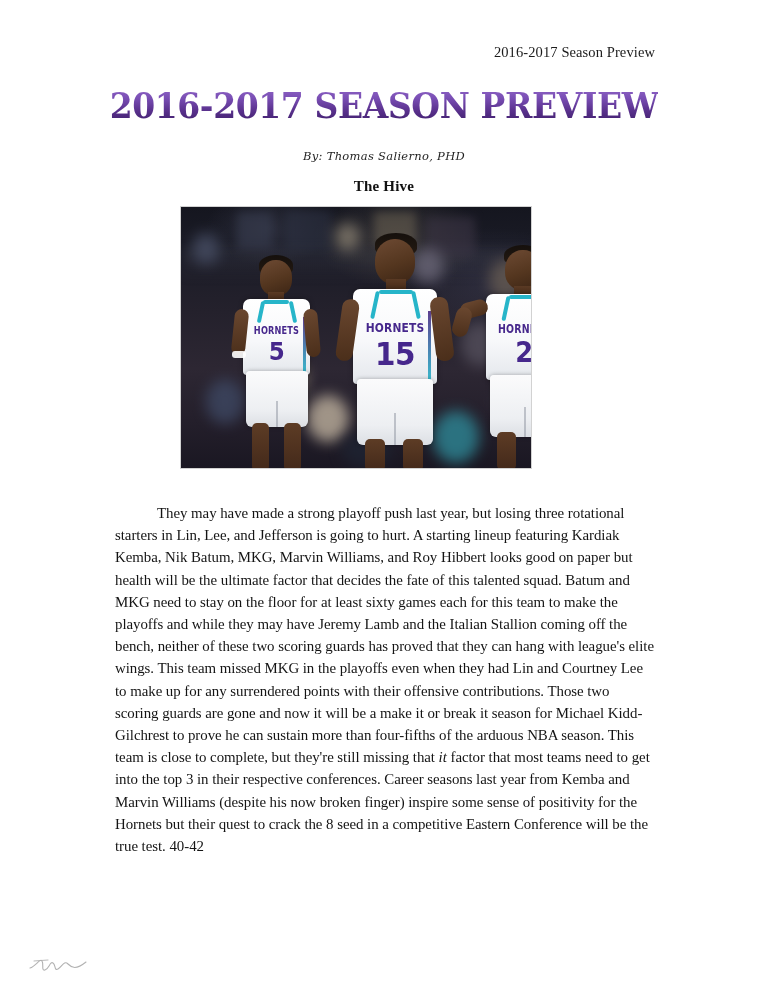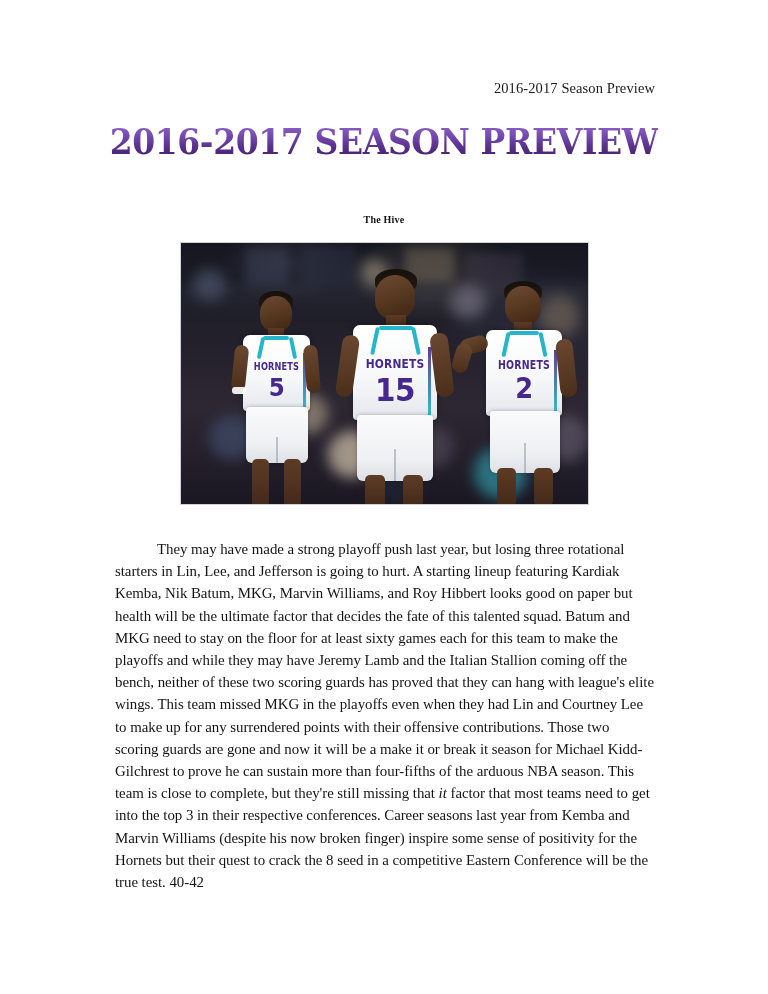--- a/index.html
+++ b/index.html
@@ -13,21 +13,20 @@
     position: relative;
     font-family: "Liberation Serif", serif;
     color: #1a1a1a;
     overflow: hidden;
   }
 
   .page {
     position: absolute;
     inset: 0;
     background: #ffffff;
-    margin-top: 36px;
   }
 
   
   .doc-header {
     position: absolute;
     top: 44px;
     right: 113px;
     font-family: "Liberation Serif", serif;
     font-size: 14.5px;
     letter-spacing: 0.1px;
@@ -86,31 +85,31 @@
 
   
   .subtitle {
     position: absolute;
     top: 178px;
     left: 0;
     width: 768px;
     text-align: center;
     font-family: "Liberation Serif", serif;
     font-weight: bold;
-    font-size: 10px;
+    font-size: 15px;
     letter-spacing: 0.2px;
     color: #111111;
   }
 
   
   .photo-frame {
     position: absolute;
     top: 206px;
     left: 180px;
-    width: 409px;
+    width: 352px;
     height: 263px;
     border: 1px solid #d2d2d2;
     box-sizing: border-box;
     overflow: hidden;
     background: #10111c;
   }
   .photo {
     position: absolute;
     inset: 0;
     overflow: hidden;
@@ -276,20 +275,21 @@
 
   <div class="doc-header">2016-2017 Season Preview</div>
 
   <div class="title-wrap">
     <div class="title-main">2016-2017 SEASON PREVIEW</div>
     <div class="title-reflect">
       
     </div>
   </div>
 
+  <div class="byline">By: Thomas Salierno, PHD</div>
 
   <div class="subtitle">The Hive</div>
 
   <div class="photo-frame">
     <div class="photo">
       <div class="bg-stands"></div>
       <div class="bg-rail"></div>
 
       <div class="seat-block" style="left:16%;top:2%;width:10%;height:14%;background:#3a3f52;"></div>
       <div class="seat-block" style="left:30%;top:1%;width:13%;height:16%;background:#2e3344;"></div>

